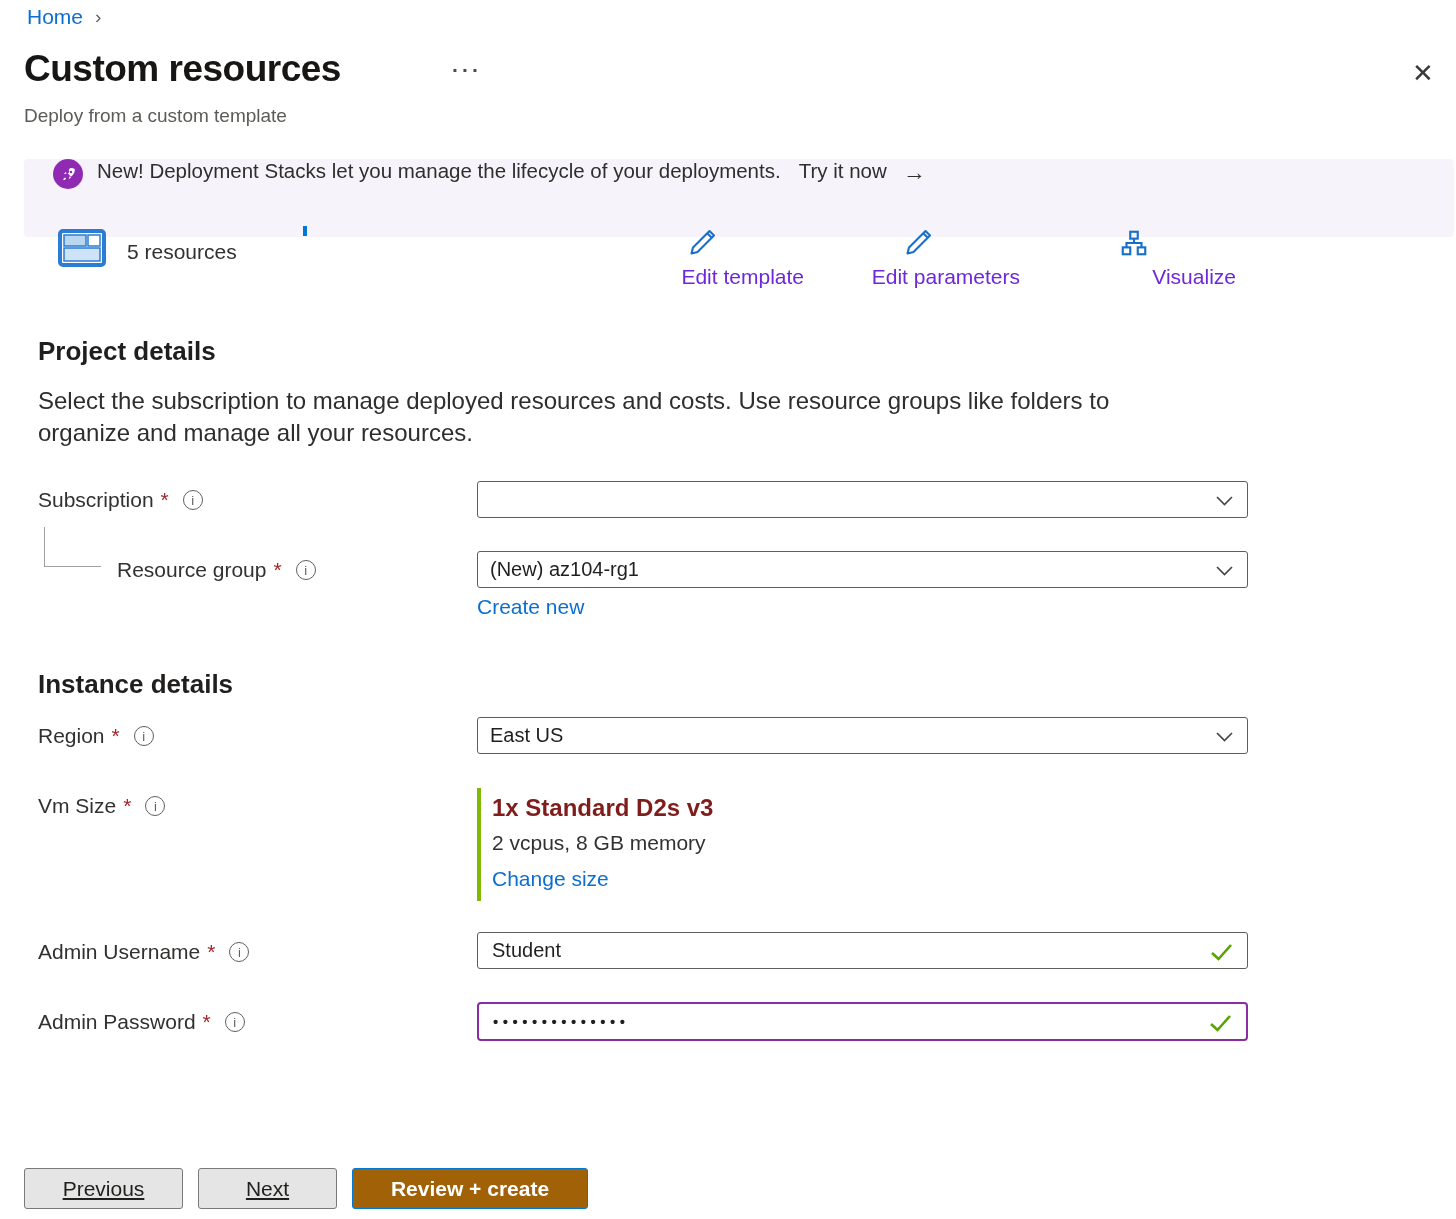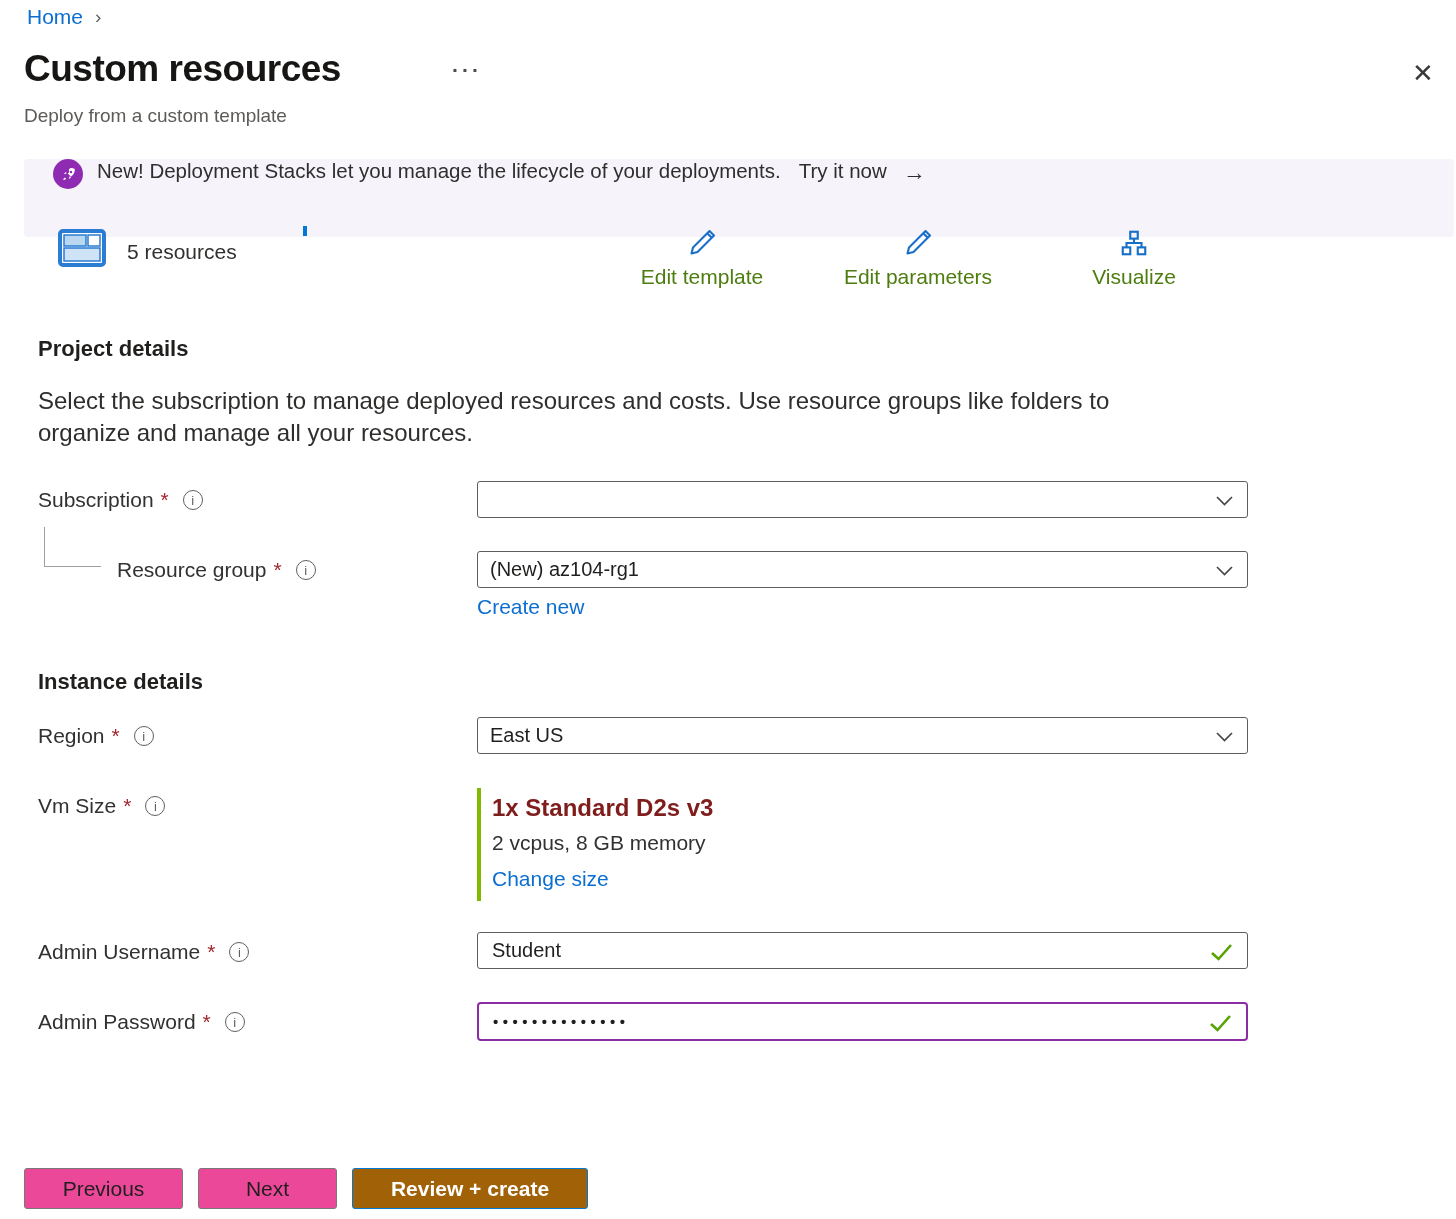--- a/index.html
+++ b/index.html
@@ -27,25 +27,25 @@
   .banner-icon { width:30px; height:30px; border-radius:50%; background:#8f2bb3; margin-left:29px;
                  display:flex; align-items:center; justify-content:center; flex:0 0 auto; }
   .banner-text { margin-left:14px; font-size:20.5px; color:#2f2e2d; }
   .banner-arrow { margin-left:16px; font-size:23px; color:#2f2e2d; }
 
   .artifact { left:303px; top:226px; width:4px; height:10px; background:#0078d4; }
 
   
   .resources-label { left:127px; top:240px; font-size:21px; color:#323130; }
   .action { position:absolute; top:228px; width:204px; text-align:center; cursor:pointer; }
-  .action .alabel { display:block; margin-top:3px; font-size:21px; color:#4d7c0f; }
+  .action .alabel { display:block; margin-top:3px; font-size:21px; color:#6d28d9;text-align:right; }
   .action svg { display:inline-block; }
 
   
-  .section-heading { font-size:22px; font-weight:700; color:#201f1e; }
+  .section-heading { font-size:26px; font-weight:700; color:#201f1e; }
   .description { left:38px; top:385px; width:1152px; font-size:24px; line-height:32px; color:#2f2e2d; }
 
   
   .field-label { font-size:21px; color:#323130; display:flex; align-items:center; }
   .req { color:#a4262c; margin-left:7px; font-size:21px; }
   .info { margin-left:14px; width:20px; height:20px; border:1.5px solid #615f5d; border-radius:50%;
           display:inline-flex; align-items:center; justify-content:center;
           font-size:13px; color:#615f5d; cursor:pointer; flex:0 0 auto; }
 
   
@@ -67,21 +67,21 @@
   .elbow-h { left:44px; top:566px; width:57px; height:1px; background:#a19f9d; }
 
   
   .vm-bar { left:477px; top:788px; width:4px; height:113px; background:#7fba00; }
   .vm-title { left:492px; top:794px; font-size:24px; font-weight:700; color:#7f1d1d; }
   .vm-specs { left:492px; top:831px; font-size:21px; color:#323130; }
 
   
   .btn { position:absolute; top:1168px; height:41px; border-radius:3px; font-family:"Liberation Sans", sans-serif;
          font-size:21px; cursor:pointer; }
-  .btn.secondary { background:#ec4899; border:1px solid #7a7977; color:#201f1e; }
+  .btn.secondary { background:#e5e5e5; border:1px solid #7a7977; color:#201f1e;text-decoration:underline; }
   .btn.primary { background:#a16207; border:1px solid #0078d4; color:#fff; font-weight:700; }
 </style>
 </head>
 <body>
 
 <div class="abs breadcrumb">
   <a>Home</a>
   <span class="crumb-sep">›</span>
 </div>
 

